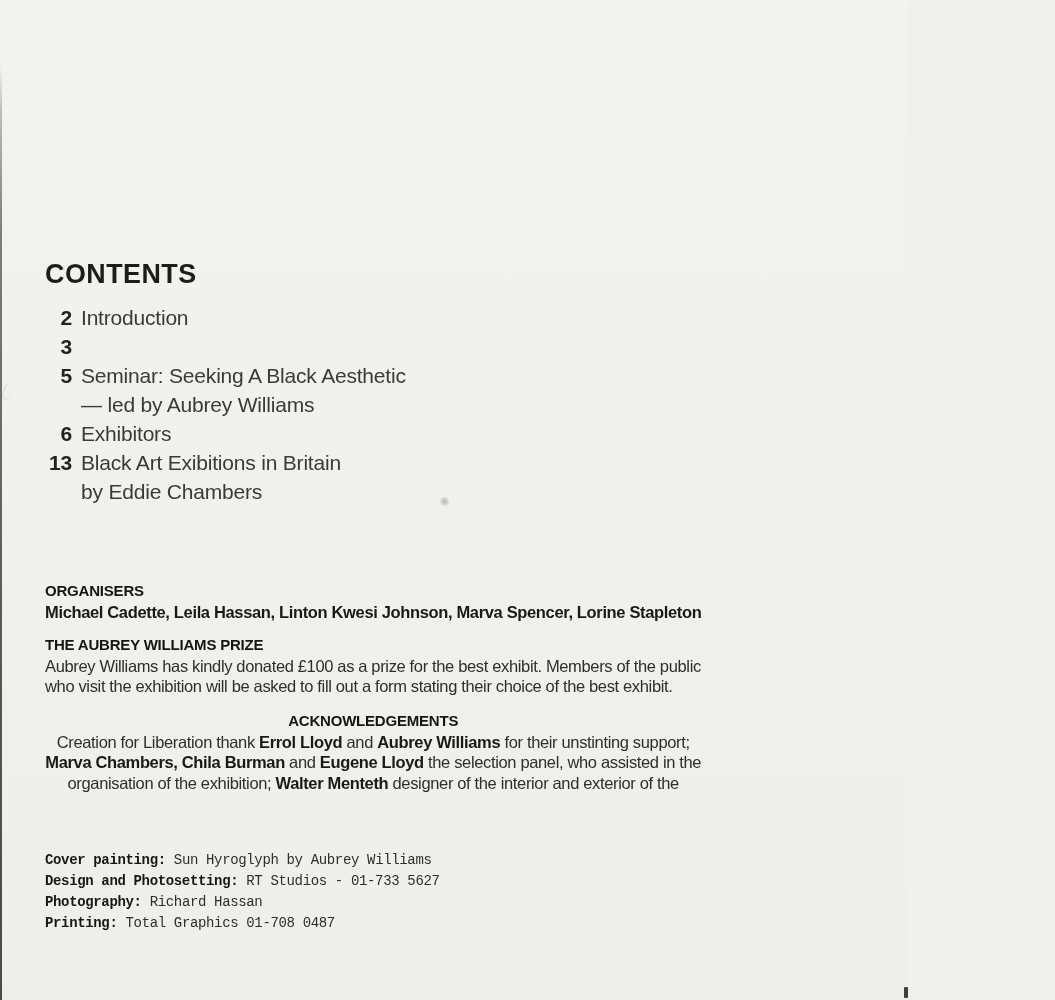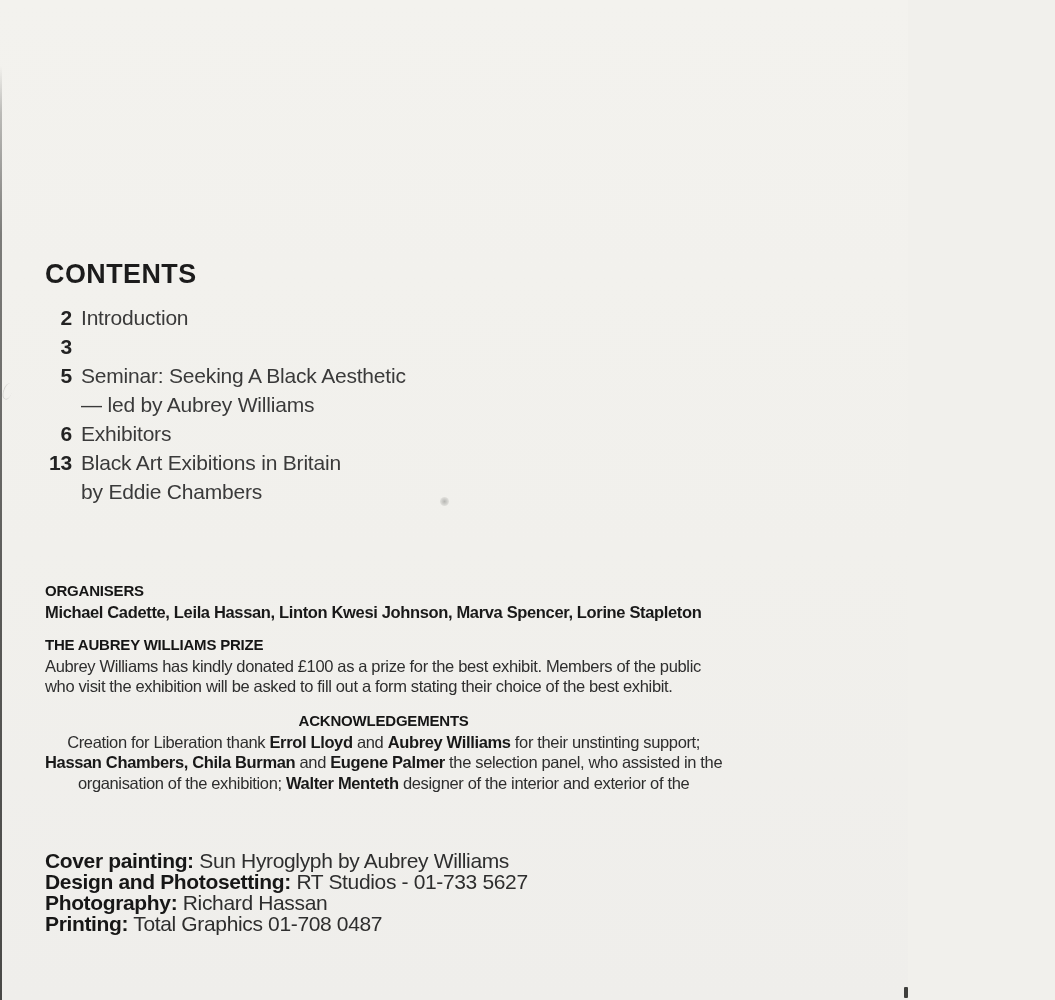--- a/index.html
+++ b/index.html
@@ -65,21 +65,21 @@
     color:#151515; letter-spacing:-0.2px;
   }
   .section-line { line-height:20.5px; white-space:pre; }
   .section-prize { margin-top:12px; }
   .section-acknowledgements { margin-top:14px;text-align:center; }
   .b { font-weight:bold; color:#191919; }
 
   
   .credits {
     position:absolute; left:45px; top:850px;
-    font-size:21px; letter-spacing:-0.35px; color:#2e2e2e;
+    font-size:14px; letter-spacing:-0.35px; color:#2e2e2e;font-family:Liberation Mono, monospace;
   }
   .credit-line { line-height:21px; white-space:pre; }
   .credit-label { font-weight:bold; color:#171717; }
 </style>
 </head>
 <body>
 
 <div class="page">
 
   <div class="edge-left"></div>
@@ -106,21 +106,21 @@
         <div class="section-line"><span class="b">Michael Cadette, Leila Hassan, Linton Kwesi Johnson, Marva Spencer, Lorine Stapleton</span></div>
       </div>
       <div class="section section-prize">
         <div class="section-heading">THE AUBREY WILLIAMS PRIZE</div>
         <div class="section-line"><span>Aubrey Williams has kindly donated £100 as a prize for the best exhibit. Members of the public</span></div>
         <div class="section-line"><span>who visit the exhibition will be asked to fill out a form stating their choice of the best exhibit.</span></div>
       </div>
       <div class="section section-acknowledgements">
         <div class="section-heading">ACKNOWLEDGEMENTS</div>
         <div class="section-line"><span>Creation for Liberation thank </span><span class="b">Errol Lloyd</span><span> and </span><span class="b">Aubrey Williams</span><span> for their unstinting support;</span></div>
-        <div class="section-line"><span class="b">Hassan Chambers, Chila Burman</span><span> and </span><span class="b">Eugene Palmer</span><span> the selection panel, who assisted in the</span></div>
+        <div class="section-line"><span class="b">Marva Chambers, Chila Burman</span><span> and </span><span class="b">Eugene Lloyd</span><span> the selection panel, who assisted in the</span></div>
         <div class="section-line"><span>organisation of the exhibition; </span><span class="b">Walter Menteth</span><span> designer of the interior and exterior of the</span></div>
       </div>
     </div>
 
   <div class="credits">
       <div class="credit-line"><span class="credit-label">Cover painting:</span> <span class="credit-value">Sun Hyroglyph by Aubrey Williams</span></div>
       <div class="credit-line"><span class="credit-label">Design and Photosetting:</span> <span class="credit-value">RT Studios - 01-733 5627</span></div>
       <div class="credit-line"><span class="credit-label">Photography:</span> <span class="credit-value">Richard Hassan</span></div>
       <div class="credit-line"><span class="credit-label">Printing:</span> <span class="credit-value">Total Graphics 01-708 0487</span></div>
     </div>

